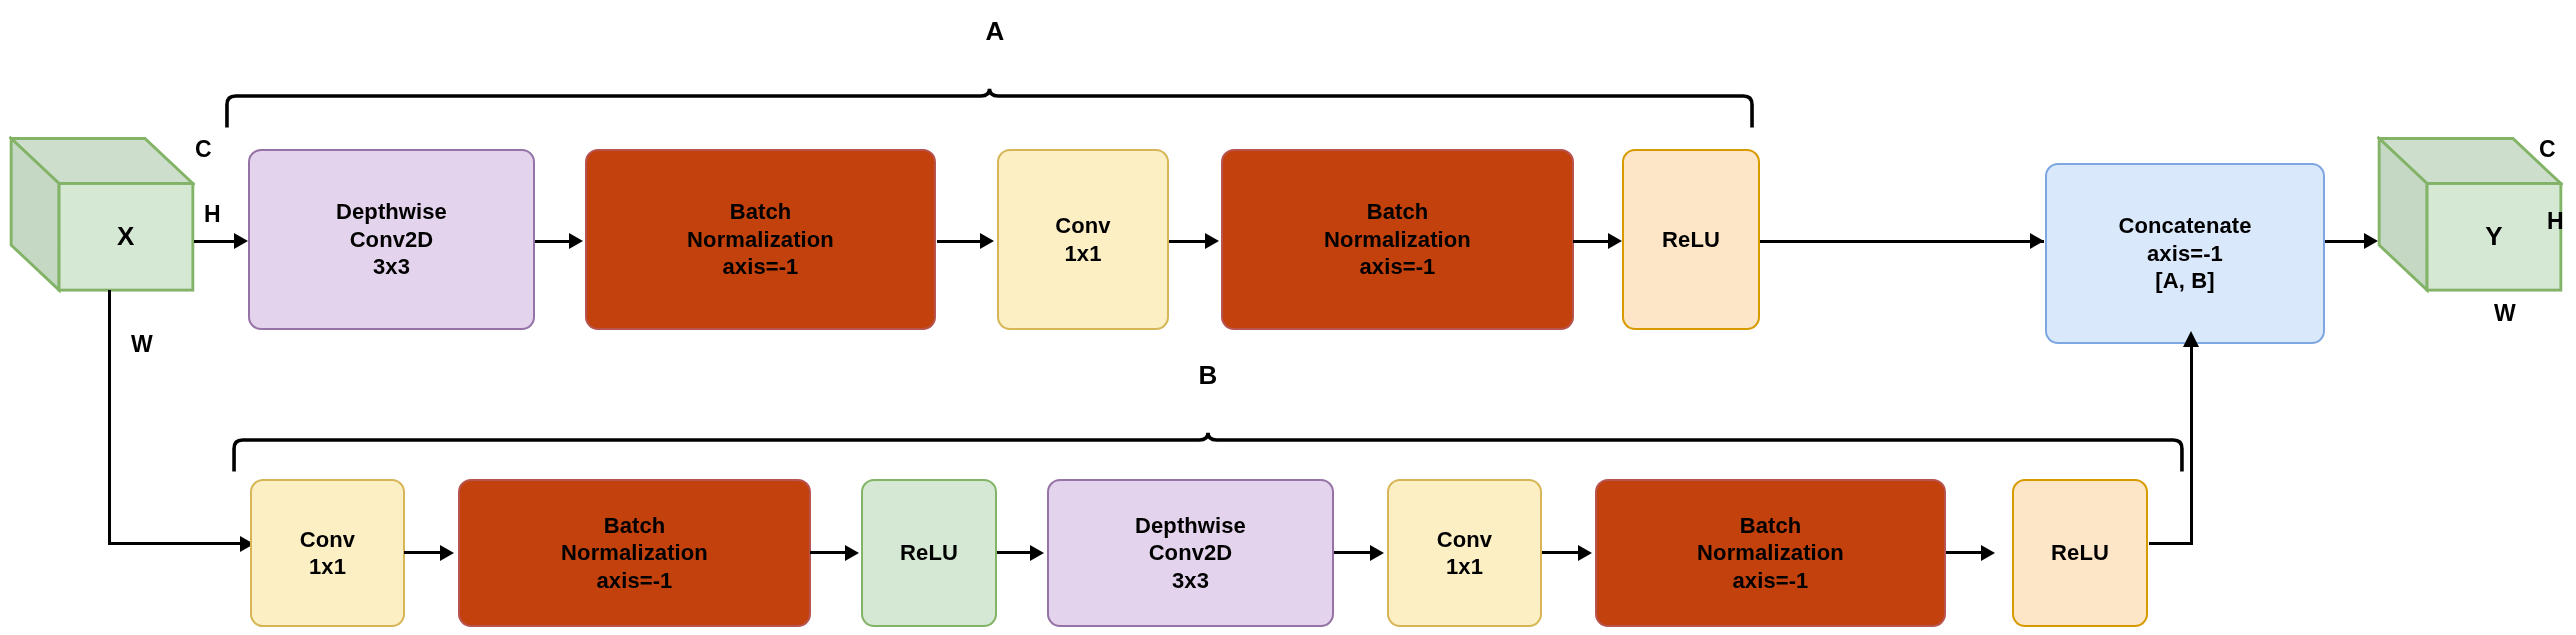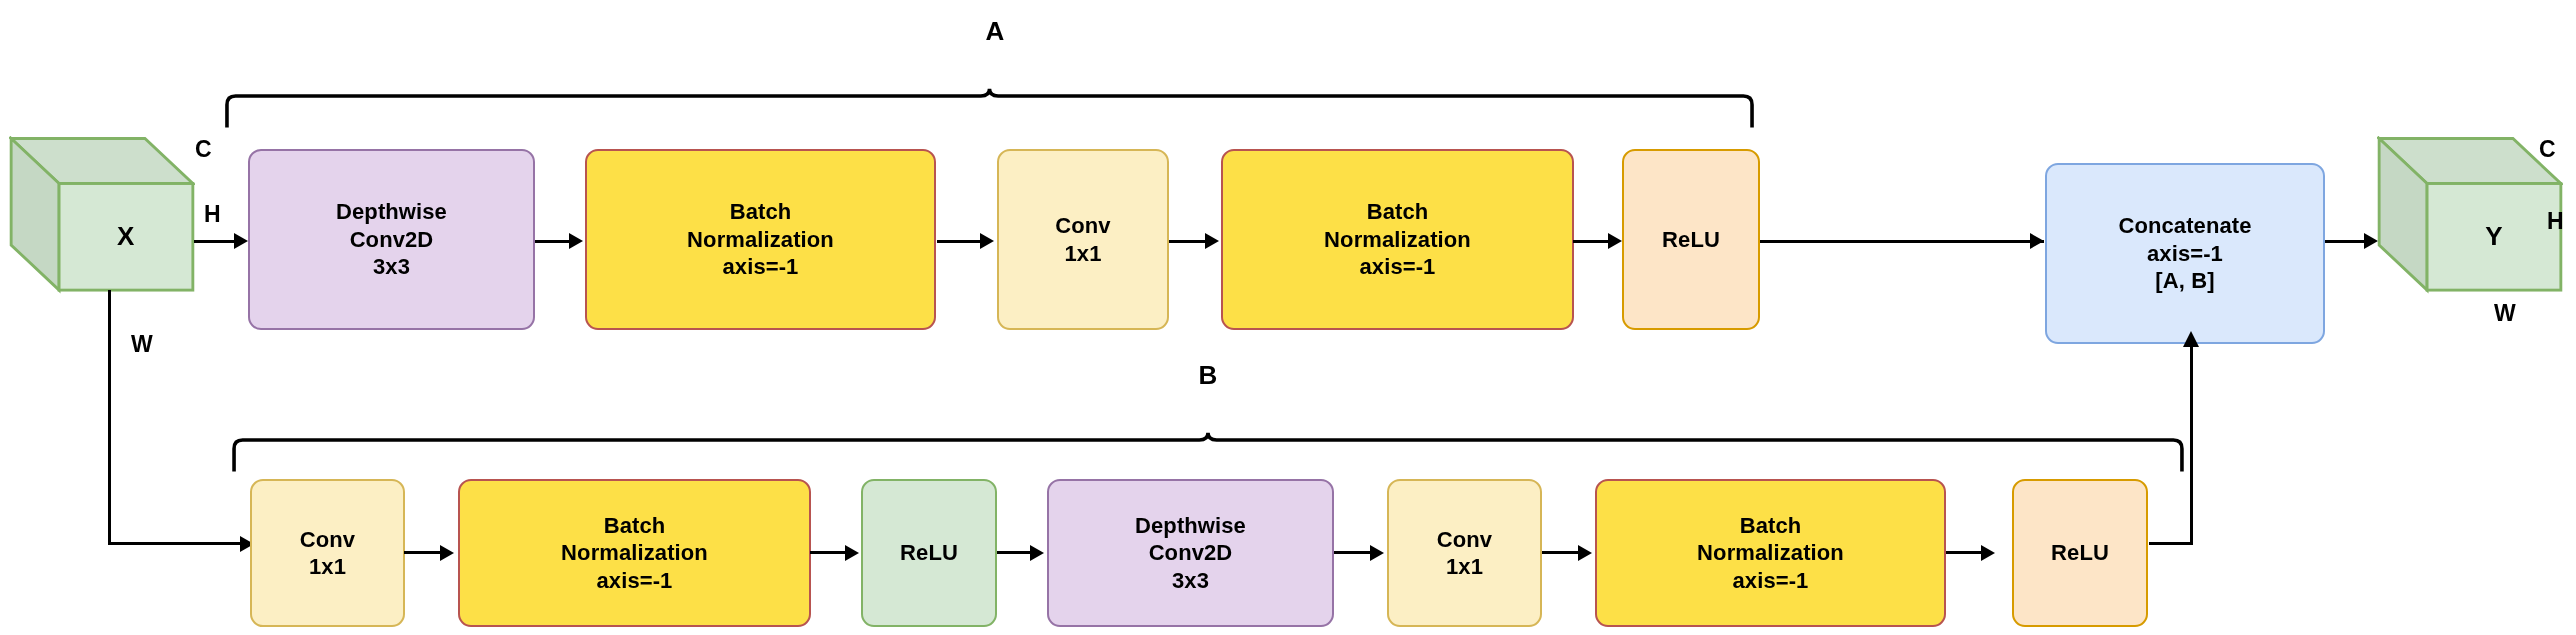--- a/index.html
+++ b/index.html
@@ -24,21 +24,21 @@
     text-align:center;
     font-weight:bold;
     font-size:22px;
     line-height:1.25;
     color:#000000;
     letter-spacing:0.1px;
   }
   .node span{display:block;white-space:nowrap;}
 
   .purple{background:#e4d3ec;border-color:#9673a6;}
-  .red   {background:#fde047;border-color:#b85450;}
+  .red   {background:#c2410c;border-color:#b85450;}
   .yellow{background:#fcefc4;border-color:#d6b656;}
   .orange{background:#fde5c7;border-color:#d79b00;}
   .green {background:#d5e8d4;border-color:#82b366;}
   .blue  {background:#dae8fc;border-color:#7ea6e0;}
 
   
   .cube{position:absolute;}
 
   
   .hline{position:absolute;height:2.9px;background:#000;}

